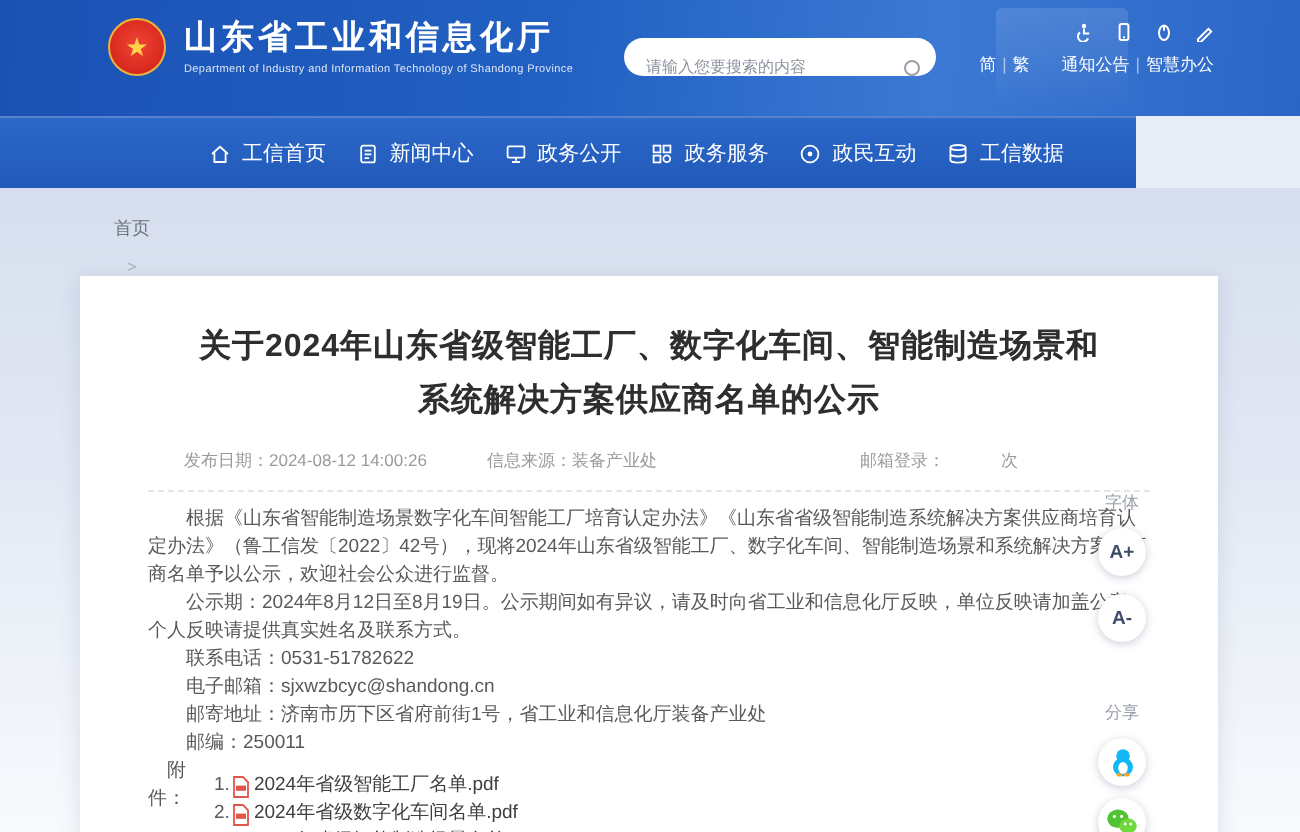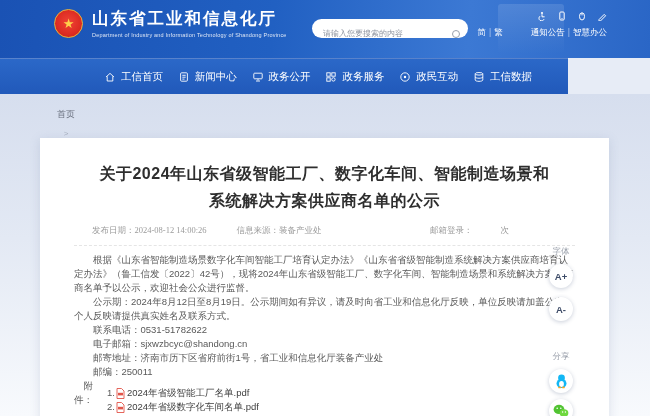--- a/index.html
+++ b/index.html
@@ -28,21 +28,21 @@
   .search-input::placeholder { color:#8d939f; }
   .search-ring { width:8px; height:8px; border:1.2px solid #9aa1ad; border-radius:50%;
     margin-right:8px; flex:none; cursor:pointer; }
 
   .header-tools { position:absolute; right:43px; top:11px; text-align:right; }
   .tool-icons { display:flex; gap:10px; justify-content:flex-end; align-items:center; }
   .tool-icons svg { display:block; cursor:pointer; }
   .tool-links { margin-top:6px; font-size:8.5px; color:#fff; white-space:nowrap; }
   .tool-links span { cursor:pointer; }
   .tool-links .sep { opacity:.55; margin:0 3px; cursor:default; }
-  .lang-group { margin-right:28px; }
+  .lang-group { margin-right:16px; }
 
   
   .nav { position:absolute; left:0; top:58px; width:568px; height:36px;
     background:linear-gradient(180deg,#2b68c8,#2159ba);
     border-top:1px solid rgba(255,255,255,.25); }
   .nav-inner { position:absolute; left:104px; right:36px; top:0; bottom:0;
     display:flex; justify-content:space-between; align-items:center; }
   .nav-item { display:flex; align-items:center; gap:5px; color:#fff; font-size:10.5px;
     cursor:pointer; white-space:nowrap; }
   .nav-item svg { display:block; }
@@ -54,21 +54,21 @@
   .breadcrumb { position:absolute; left:48px; top:108px; display:flex; gap:8px;
     font-size:9px; color:#6b7280; align-items:center;flex-direction:column; }
   .breadcrumb .crumb { cursor:pointer; }
   .breadcrumb .bc-sep { color:#a9b1bf; font-size:8px; }
 
   .card { position:absolute; left:40px; top:138px; width:569px; height:300px;
     background:#fff; box-shadow:0 2px 10px rgba(90,110,150,.18); }
   .article-title { margin:22px 56px 0; text-align:center; font-size:16px; font-weight:bold;
     color:#2e2e2e; line-height:27px; letter-spacing:.5px; }
   .meta { margin:11px 34px 0; padding:0 18px 8px; border-bottom:1px dashed #e5e5e5;
-    display:flex; align-items:center; font-size:8.5px; color:#9a9a9a;font-family:Liberation Serif, serif; }
+    display:flex; align-items:center; font-size:8.5px; color:#9a9a9a; }
   .meta .m-src { margin-left:30px; }
   .meta .m-views { margin-left:auto; margin-right:48px; }
   .meta .m-gap { display:inline-block; width:28px; }
   .body-text { margin:7px 34px 0; font-size:9.5px; color:#595959; line-height:14px; }
   .para, .contact-line { text-indent:2em; }
   .attachments { margin-top:7px; }
   .att-row { display:flex; align-items:center; height:14px; }
   .att-label { width:33px; flex:none; text-indent:1em; }
   .att-num { flex:none; }
   .att-icon { flex:none; margin:0 2px 0 1px; display:flex; }

